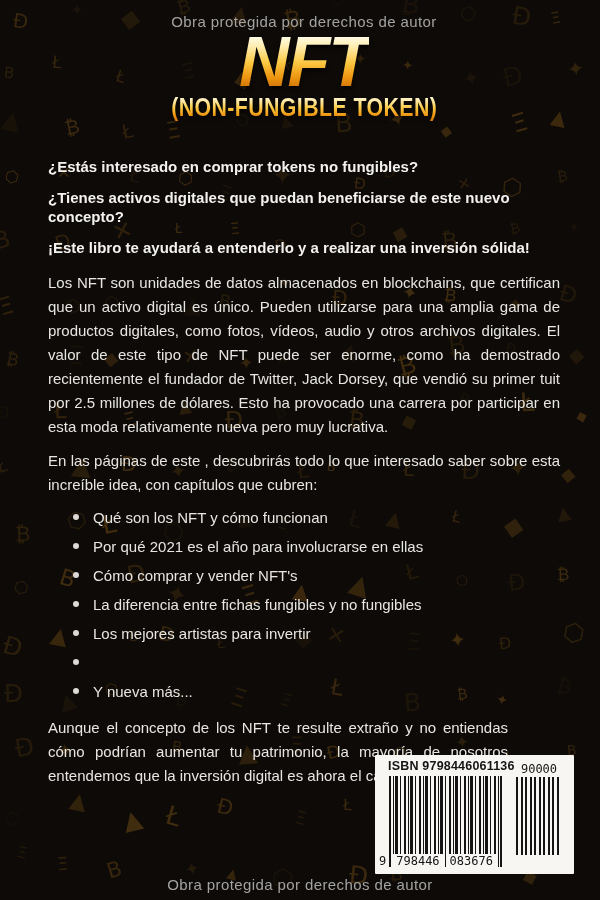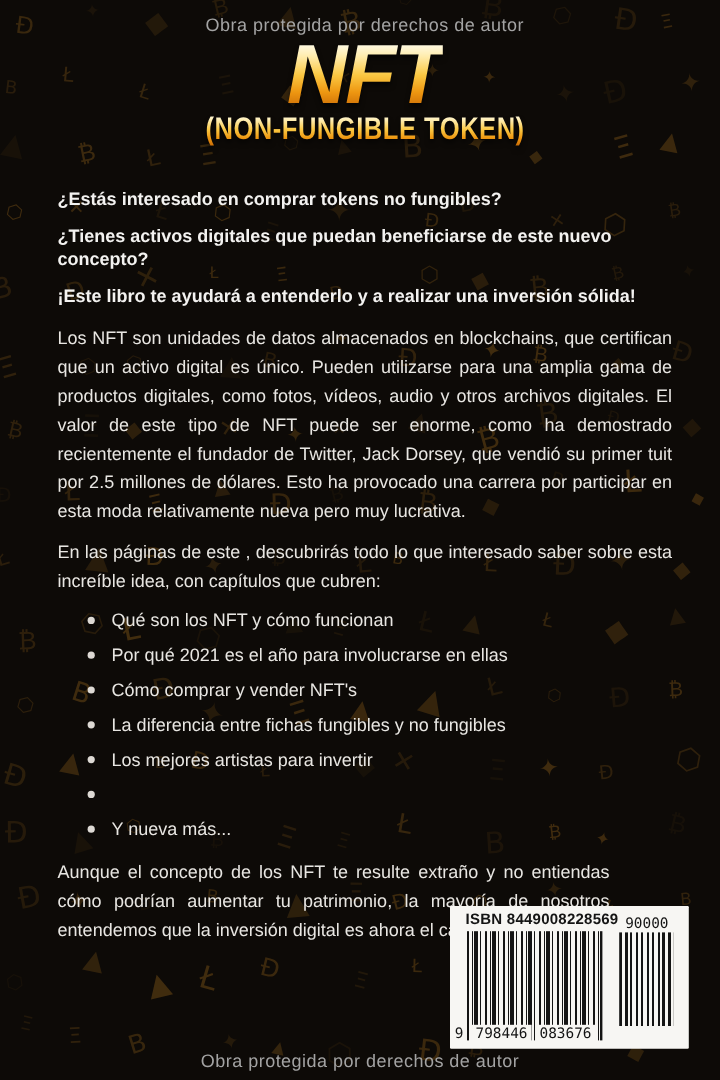--- a/index.html
+++ b/index.html
@@ -332,21 +332,21 @@
           <span>Y nueva más...</span>
         </li>
     </ul>
 
     <p class="body-par par3">Aunque el concepto de los NFT te resulte extraño y no entiendas cómo podrían aumentar tu patrimonio, la mayoría de nosotros entendemos que la inversión digital es ahora el camino a seguir.</p>
   </div>
 
   <div class="wm wm-bottom">Obra protegida por derechos de autor</div>
 
   <div class="barcode-panel">
-    <div class="isbn-label">ISBN 8449008228569</div>
+    <div class="isbn-label">ISBN 9798446061136</div>
     <div class="ean-bars"></div>
     <div class="ean-digits">
       <span class="ean-lead">9</span>
       <span class="ean-g1">798446</span>
       <span class="ean-g2">083676</span>
     </div>
     <div class="addon-label">90000</div>
     <div class="addon-bars"></div>
   </div>
 

